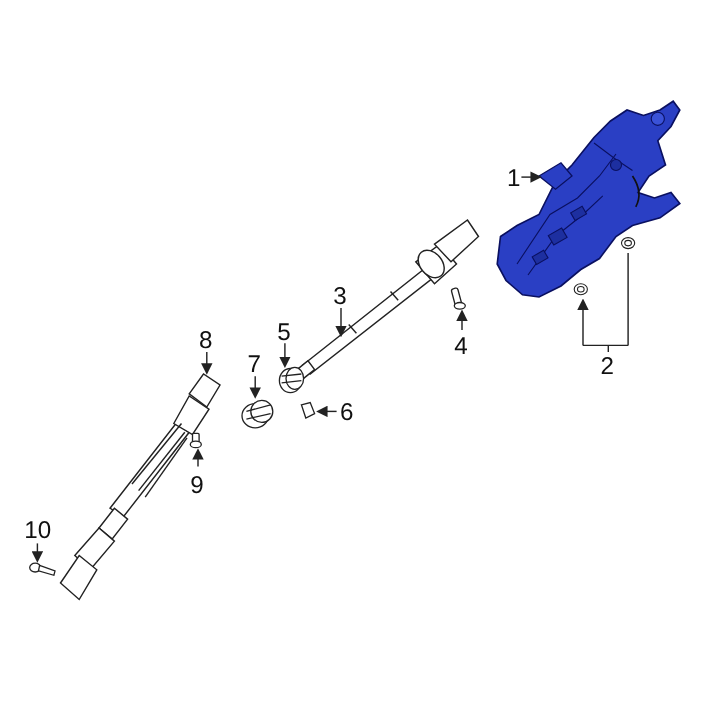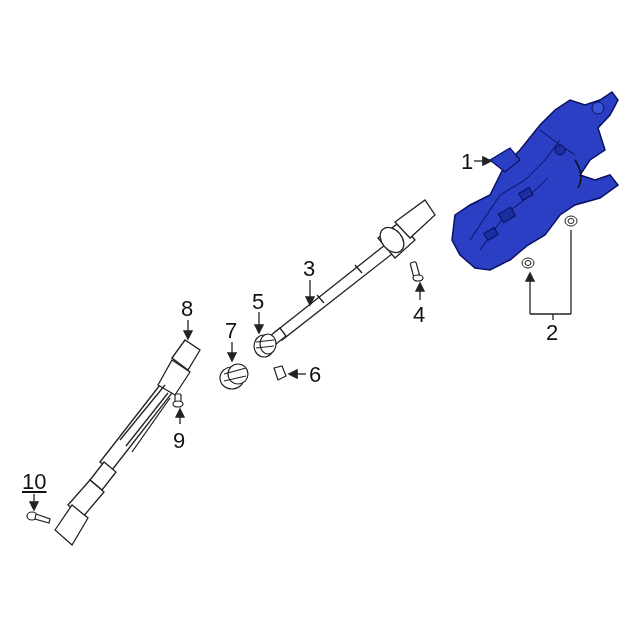--- a/index.html
+++ b/index.html
@@ -116,13 +116,13 @@
 
 <span class="label" style="left:461px;top:151px;">1</span>
 <span class="label" style="left:546px;top:322px;">2</span>
 <span class="label" style="left:303px;top:258px;">3</span>
 <span class="label" style="left:413px;top:304px;">4</span>
 <span class="label" style="left:252px;top:291px;">5</span>
 <span class="label" style="left:309px;top:364px;">6</span>
 <span class="label" style="left:225px;top:320px;">7</span>
 <span class="label" style="left:181px;top:298px;">8</span>
 <span class="label" style="left:173px;top:430px;">9</span>
-<span class="label" style="left:22px;top:471px;text-decoration:underline;">10</span>
+<span class="label" style="left:22px;top:471px;">10</span>
 
 </body></html>

